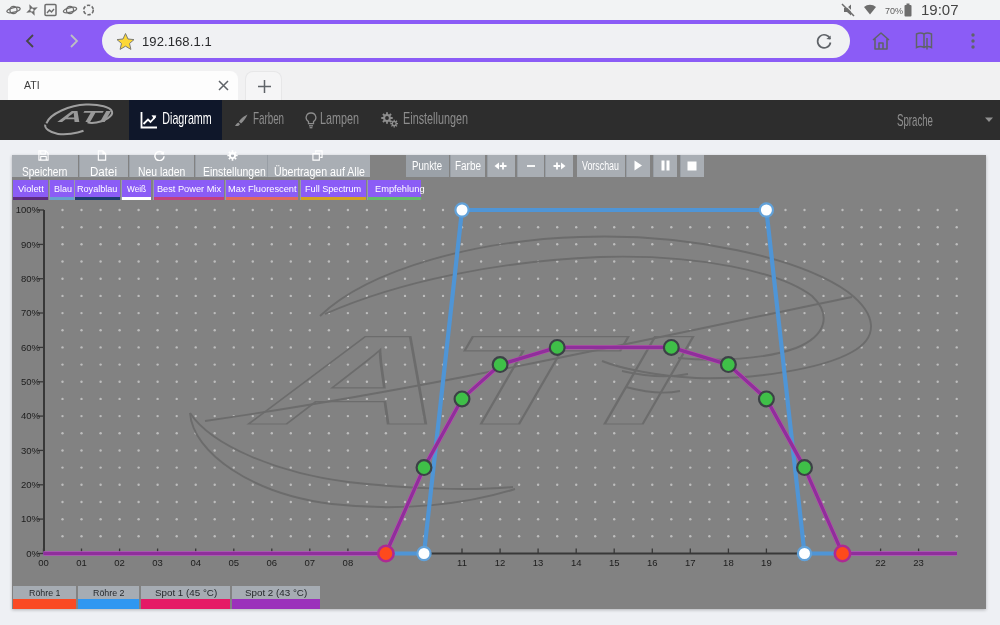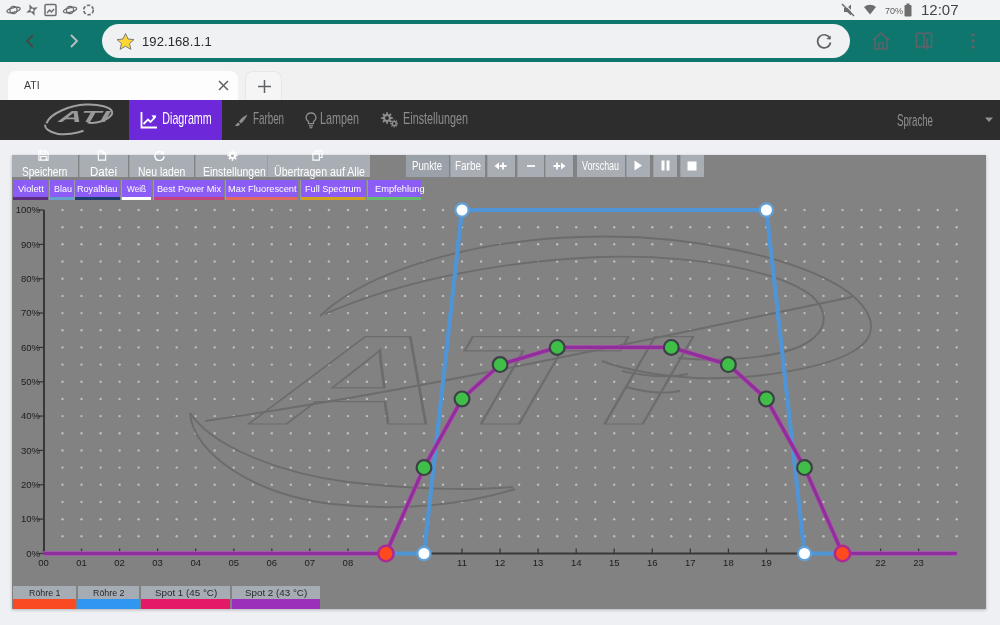--- a/index.html
+++ b/index.html
@@ -1,31 +1,31 @@
 <!DOCTYPE html>
 <html><head>
 <meta charset="utf-8">
 <style>
   * { margin:0; padding:0; box-sizing:border-box; }
   html,body { width:1000px; height:625px; overflow:hidden; background:#eef0f4; font-family:"Liberation Sans", sans-serif; }
   svg.ic { position:absolute; }
   
   #status { position:absolute; left:0; top:0; width:1000px; height:20px; background:#f2f3f4; }
   
-  #bbar { position:absolute; left:0; top:20px; width:1000px; height:42px; background:#0f766e; }
+  #bbar { position:absolute; left:0; top:20px; width:1000px; height:42px; background:#8b5cf6; }
   #urlpill { position:absolute; left:102px; top:4px; width:748px; height:34px; background:#f0f1f3; border-radius:17px; }
   #urltext { position:absolute; left:40px; top:10px; font-size:13px; color:#28292b; letter-spacing:0.1px; }
   
   #tabs { position:absolute; left:0; top:62px; width:1000px; height:38px; background:#f1f1f2; }
   #tab1 { position:absolute; left:8px; top:9px; width:230px; height:29px; background:#fdfdfd; border-radius:8px 8px 0 0; }
   #tabplus { position:absolute; left:245px; top:9px; width:37px; height:29px; background:#f5f5f6; border:1px solid #e7e7e8; border-bottom:none; border-radius:8px 8px 0 0; }
   
   #nav { position:absolute; left:0; top:100px; width:1000px; height:40px; background:#2d2d2d; }
   .navitem { position:absolute; top:0; height:40px; display:flex; align-items:center; color:#8d8d8d; font-size:17px; }
-  #nav-diag { left:129.3px; width:92.7px; background:#6d28d9; color:#fff; }
+  #nav-diag { left:129.3px; width:92.7px; background:#0f172a; color:#fff; }
   
   #panel { position:absolute; left:12px; top:155px; width:974px; height:454px; background:#828282; box-shadow:0 1px 3px rgba(0,0,0,0.25); }
   
   .tb { position:absolute; height:21.5px; top:0px; display:flex; align-items:center; justify-content:center; background:#a9aeb4; color:#fff; font-size:11px; white-space:nowrap;flex-direction:column; }
   .tb svg { flex-shrink:0; }
   .tbsep { border-left:1px solid #989ea5; }
   
   .ct { position:absolute; top:25px; height:20.2px; display:flex; align-items:flex-start; justify-content:center; background:#8b5cf6; color:#fff; font-size:10px; white-space:nowrap; }
   .ct i { position:absolute; left:0; right:0; bottom:0; height:3px; display:block; }
   .ctsep { border-left:1px solid #979da4; }
@@ -55,21 +55,21 @@
     <g fill="#6d6d6d">
       <path d="M4,7 h3 l4,-3.5 v11 l-4,-3.5 h-3 z"></path>
       <line x1="2" y1="3" x2="14" y2="15" stroke="#6d6d6d" stroke-width="1.6"></line>
       <line x1="3.2" y1="1.8" x2="15.2" y2="13.8" stroke="#f2f3f4" stroke-width="1.2"></line>
       <path d="M30,13.5 l-6,-7.5 a9.5,9.5 0 0 1 12,0 z"></path>
       <text x="45" y="12.5" font-size="9" fill="#5d5d5d">70%</text>
       <rect x="64.5" y="4" width="7" height="11.5" rx="1"></rect>
       <rect x="66.5" y="2.5" width="3" height="2"></rect>
     </g>
   </svg>
-  <span style="position:absolute;left:921px;top:1px;font-size:15px;color:#454545;">12:07</span>
+  <span style="position:absolute;left:921px;top:1px;font-size:15px;color:#454545;">19:07</span>
 </div>
 <div id="bbar">
   <svg class="ic" style="left:22px;top:13px;" width="16" height="16" viewBox="0 0 16 16">
       <path d="M11,2 L5,8 L11,14" fill="none" stroke="#474747" stroke-width="1.8"></path>
     </svg>
   <svg class="ic" style="left:66px;top:13px;" width="16" height="16" viewBox="0 0 16 16">
       <path d="M5,2 L11,8 L5,14" fill="none" stroke="#bcbfc3" stroke-width="1.8"></path>
     </svg>
   <div id="urlpill">
     <svg class="ic" style="left:14px;top:8px;" width="19" height="19" viewBox="0 0 19 19">

